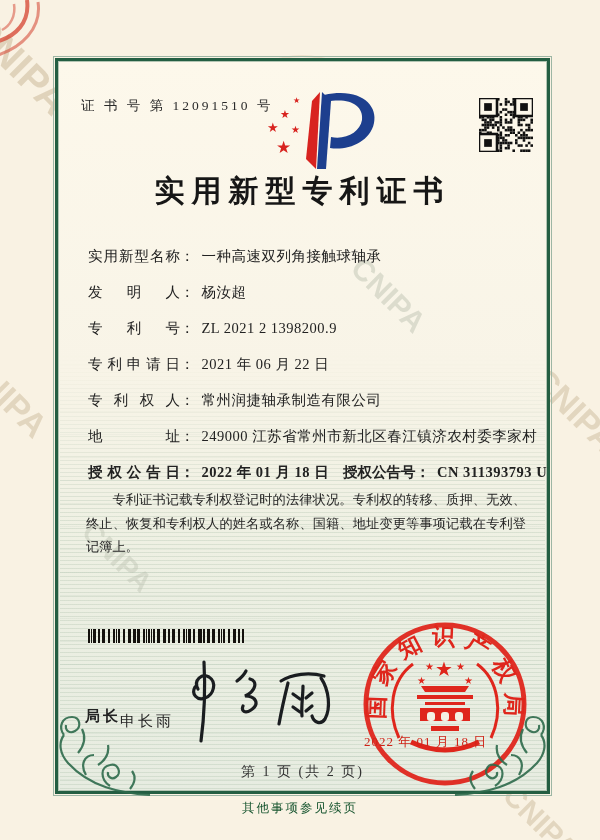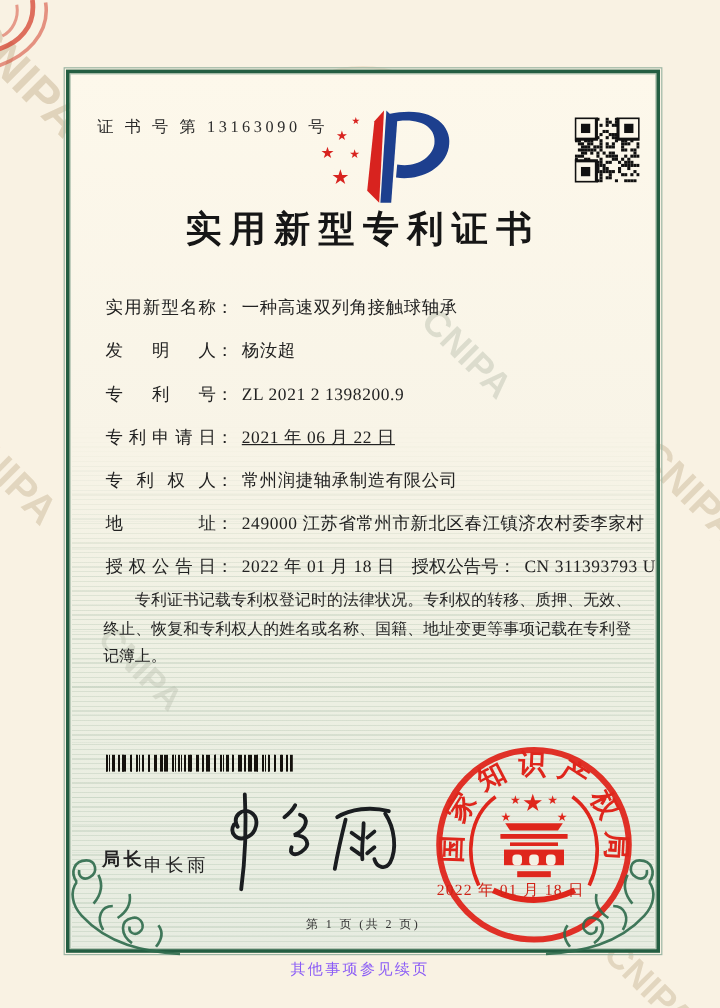--- a/index.html
+++ b/index.html
@@ -63,22 +63,22 @@
       repeating-linear-gradient(90deg,transparent 0 3px,#14110d 3px 4px,transparent 4px 11px);
   }
   .issuer-title{position:absolute;left:27px;top:620px;font-size:15px;font-weight:600;letter-spacing:3px;color:#242424;margin-top:26px;}
   .issuer-name{position:absolute;left:27px;top:651px;font-size:15px;font-weight:400;letter-spacing:3px;color:#242424;margin-left:35px;}
   .signature{position:absolute;left:108px;top:588px;}
   .seal{position:absolute;left:301px;top:557px;}
   .seal-date{
     position:absolute;left:306px;top:672px;width:150px;font-size:13px;
     color:#cf2418;letter-spacing:1px;white-space:nowrap;
   }
-  .page-num{position:absolute;left:0;top:702px;width:100%;text-align:center;font-size:10px;letter-spacing:2px;color:#333;}
-  .cont-note{position:absolute;left:0;top:800px;width:600px;text-align:center;font-size:12.5px;letter-spacing:2px;color:#8b5cf6;}
+  .page-num{position:absolute;left:0;top:702px;width:100%;text-align:center;font-size:14px;letter-spacing:2px;color:#333;}
+  .cont-note{position:absolute;left:0;top:800px;width:600px;text-align:center;font-size:12.5px;letter-spacing:2px;color:#14532d;}
   .flourish{position:absolute;pointer-events:none;}
 </style>
 </head>
 <body>
 
 <span class="wm" style="left:-8px;top:6px;font-size:40px;opacity:.55;">CNIPA</span>
 <span class="wm" style="left:-18px;top:345px;font-size:34px;opacity:.5;">CNIPA</span>
 <span class="wm" style="left:552px;top:360px;font-size:34px;opacity:.5;">CNIPA</span>
 <span class="wm" style="left:520px;top:778px;font-size:30px;opacity:.5;">CNIPA</span>
 <div class="big-circle-wm"></div>
@@ -88,21 +88,21 @@
   <path d="M-5,56 C22,48 42,28 38,2" fill="none" stroke="#d4412f" stroke-width="3" opacity="0.55"></path>
   <path d="M2,30 C10,26 16,16 14,4" fill="none" stroke="#d4412f" stroke-width="2.5" opacity="0.5"></path>
 </svg>
 
 <div class="panel">
   <div class="guilloche"></div>
 
   <span class="wm inner" style="left:310px;top:190px;font-size:30px;opacity:.45;">CNIPA</span>
   <span class="wm inner" style="left:40px;top:455px;font-size:28px;opacity:.4;">CNIPA</span>
 
-  <div class="cert-no">证 书 号 第 13163090 号</div>
+  <div class="cert-no">证 书 号 第 12091510 号</div>
 
   <div class="logo">
     <svg width="160" height="84" viewBox="0 0 160 84">
       <path d="M76,14 L84,5 L80,82 L70,72 Z" fill="#d8231f"></path>
       <path d="M86,5 L95,14 L90,82 L81,82 Z" fill="#1d3f8e"></path>
       <path d="M88,8 C124,0 142,18 138,36 C134,56 110,64 94,61 L95,50 C110,53 124,45 126,33 C128,18 112,10 90,15 Z" fill="#1d3f8e"></path>
     </svg>
     <span class="star" style="left:40px;top:52px;font-size:17px;">★</span>
     <span class="star" style="left:31px;top:34px;font-size:13px;">★</span>
     <span class="star" style="left:44px;top:22px;font-size:11px;">★</span>
@@ -260,30 +260,30 @@
 
   <div class="field-row" style="top:186px;">
     <span class="flabel">实用新型名称</span><span class="fcolon">：</span><span class="fvalue">一种高速双列角接触球轴承</span>
   </div>
   <div class="field-row" style="top:222px;">
     <span class="flabel">发明人</span><span class="fcolon">：</span><span class="fvalue">杨汝超</span>
   </div>
   <div class="field-row" style="top:258px;">
     <span class="flabel">专利号</span><span class="fcolon">：</span><span class="fvalue">ZL 2021 2 1398200.9</span>
   </div>
-  <div class="field-row" style="top:294px;text-decoration:underline;">
+  <div class="field-row" style="top:294px;">
     <span class="flabel">专利申请日</span><span class="fcolon">：</span><span class="fvalue">2021 年 06 月 22 日</span>
   </div>
   <div class="field-row" style="top:330px;">
     <span class="flabel">专利权人</span><span class="fcolon">：</span><span class="fvalue">常州润捷轴承制造有限公司</span>
   </div>
   <div class="field-row" style="top:366px;">
     <span class="flabel">地址</span><span class="fcolon">：</span><span class="fvalue">249000 江苏省常州市新北区春江镇济农村委李家村</span>
   </div>
-  <div class="field-row" style="top:402px;">
+  <div class="field-row" style="top:402px;font-weight:bold;">
     <span>
       <span class="flabel5">授权公告日</span><span class="fcolon">：</span><span class="fvalue">2022 年 01 月 18 日</span>
     </span>
     <span class="grant-col2">
       <span>授权公告号</span><span class="fcolon">：</span><span class="fvalue">CN 311393793 U</span>
     </span>
   </div>
 
   <div class="paras">
     <p>专利证书记载专利权登记时的法律状况。专利权的转移、质押、无效、终止、恢复和专利权人的姓名或名称、国籍、地址变更等事项记载在专利登记簿上。</p>

